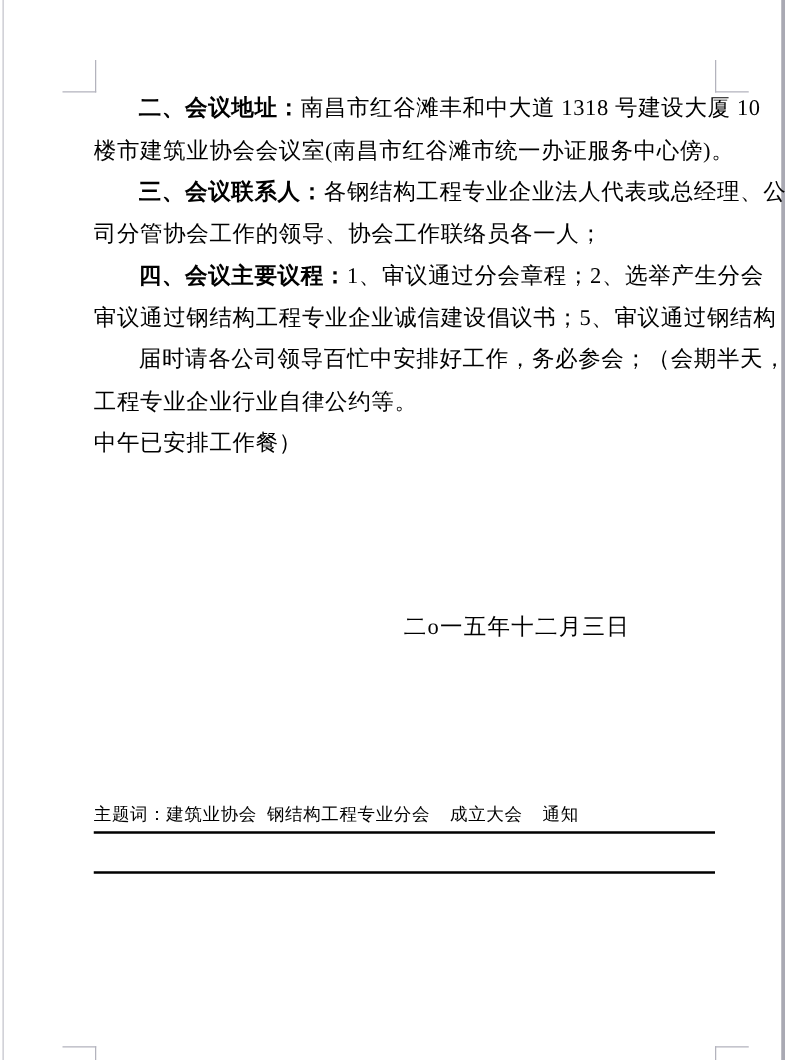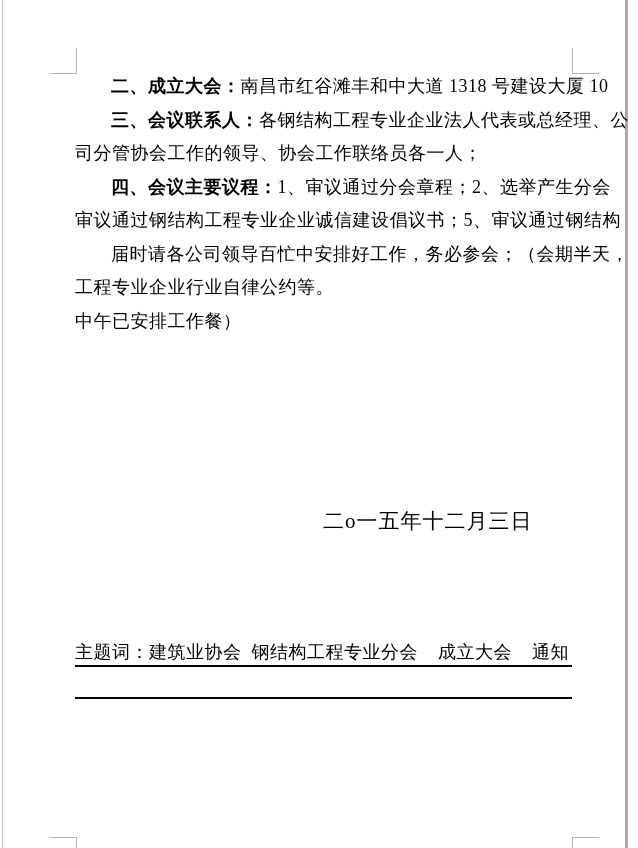--- a/index.html
+++ b/index.html
@@ -15,47 +15,48 @@
   .mark.bl{left:50px;top:837px;width:26px;height:11px;border-right:1px solid #b3b3bd;border-top:1px solid #b3b3bd;}
   .mark.br{left:572px;top:837px;width:26px;height:11px;border-left:1px solid #b3b3bd;border-top:1px solid #b3b3bd;}
   .content{
     position:absolute;left:75px;top:70px;width:510px;
     font-size:18px;letter-spacing:0.5px;
   }
   .line{height:33.5px;line-height:33.5px;white-space:pre;}
   .line.indent{text-indent:2em;}
   .b{font-weight:bold;}
   .dateline{
-    position:absolute;left:323px;top:505px;height:33px;line-height:33px;
-    font-size:21px;letter-spacing:1px;white-space:pre;
+    position:absolute;left:323px;top:485px;height:33px;line-height:33px;
+    font-size:18px;letter-spacing:1px;white-space:pre;
   }
   .footer{
     position:absolute;left:75px;top:634px;width:497px;
-    font-size:18px;letter-spacing:0.5px;
+    font-size:14px;letter-spacing:0.5px;
   }
   .frow{
     height:30.5px;border-bottom:2px solid #000000;
     display:flex;align-items:flex-end;justify-content:space-between;
     white-space:pre;line-height:25px;
   }
   .fr{padding-right:24px;}
 </style>
 </head>
 <body>
 
 <div class="page">
   <div class="edge-left"></div>
   <div class="edge-right"></div>
   <div class="mark tl"></div>
   <div class="mark tr"></div>
   <div class="mark bl"></div>
   <div class="mark br"></div>
 
   <div class="content" id="body-lines">
-      <div class="line indent"><span class="b">二、成立大会：</span><span>南昌市红谷滩丰和中大道 1318 号建设大厦 10</span></div>
+      <div class="line indent"><span class="b">二、会议地址：</span><span>南昌市红谷滩丰和中大道 1318 号建设大厦 10</span></div>
+      <div class="line"><span>楼市建筑业协会会议室(南昌市红谷滩市统一办证服务中心傍)。</span></div>
       <div class="line indent"><span class="b">三、会议联系人：</span><span>各钢结构工程专业企业法人代表或总经理、公</span></div>
       <div class="line"><span>司分管协会工作的领导、协会工作联络员各一人；</span></div>
       <div class="line indent"><span class="b">四、会议主要议程：</span><span>1、审议通过分会章程；2、选举产生分会</span></div>
       <div class="line"><span>审议通过钢结构工程专业企业诚信建设倡议书；5、审议通过钢结构</span></div>
       <div class="line indent"><span>届时请各公司领导百忙中安排好工作，务必参会；（会期半天，</span></div>
       <div class="line"><span>工程专业企业行业自律公约等。</span></div>
       <div class="line"><span>中午已安排工作餐）</span></div>
     </div>
 
   <div class="dateline">二o一五年十二月三日</div>

